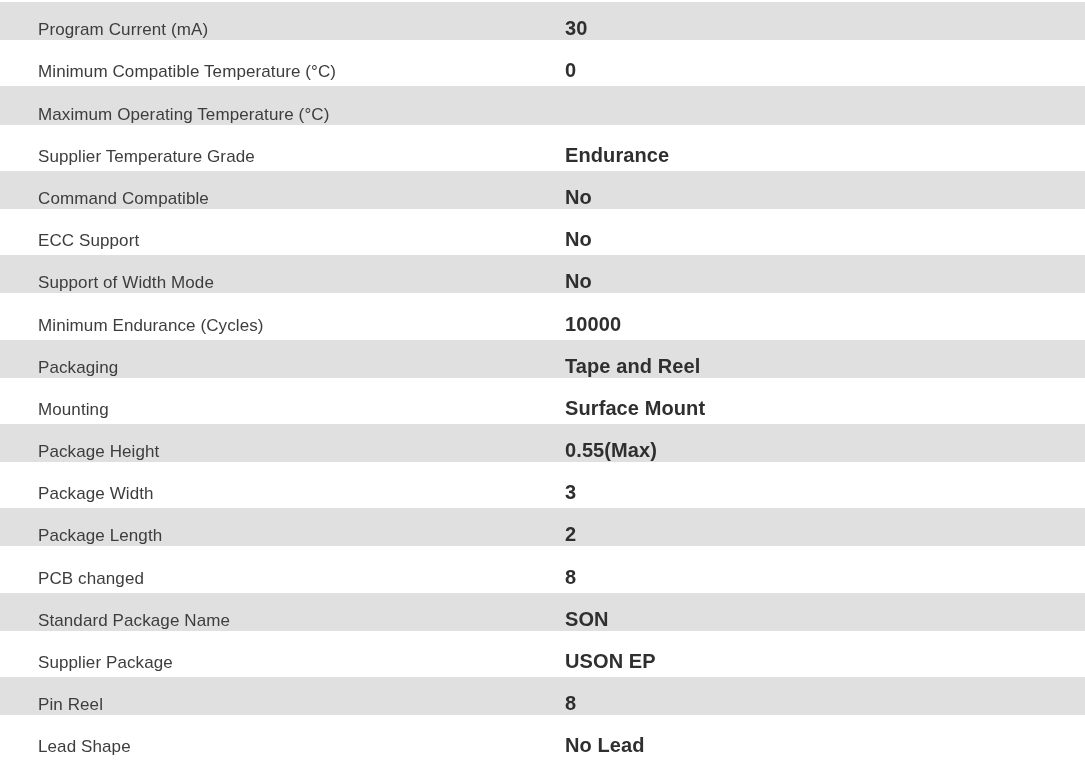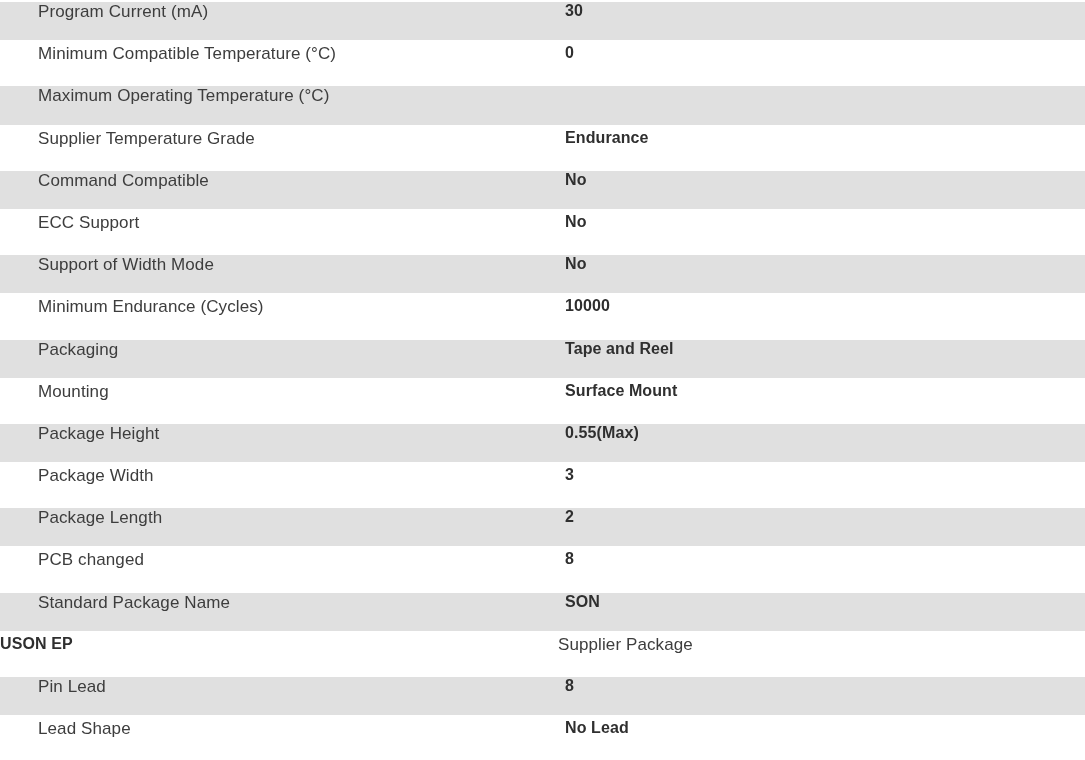--- a/index.html
+++ b/index.html
@@ -9,21 +9,21 @@
     font-family: "Liberation Sans", "DejaVu Sans", sans-serif;
   }
   .spec-table {
     width: 1085px;
     height: 760px;
     overflow: hidden;
     background: var(--row-bg, #ffffff);
   }
   .row {
     display: flex;
-    align-items: flex-start;
+    align-items: flex-end;
     height: 42.2px;
     box-sizing: border-box;
     border-top: 2px solid var(--row-bg, #ffffff);
     border-bottom: 2px solid var(--row-bg, #ffffff);
     background: var(--row-bg, #ffffff);
   }
   .row.alt {
     background: var(--row-alt-bg, #e0e0e0);
   }
   .cell {
@@ -35,21 +35,21 @@
     padding-left: 38px;
     box-sizing: border-box;
     flex: 0 0 auto;
     font-size: 17px;
     font-weight: 400;
     color: var(--label-color, #3d3d3d);
     letter-spacing: 0.1px;
   }
   .cell.value {
     flex: 1 1 auto;
-    font-size: 16px;
+    font-size: 20px;
     font-weight: 700;
     color: var(--value-color, #2f2f2f);
     letter-spacing: 0.1px;
   }
 </style>
 </head>
 <body>
 
 <div class="spec-table" id="spec-table">
   <div class="row alt">
@@ -120,26 +120,26 @@
     <div class="cell label">PCB changed</div>
     <div class="cell value">8</div>
   </div>
 
   <div class="row alt">
     <div class="cell label">Standard Package Name</div>
     <div class="cell value">SON</div>
   </div>
 
   <div class="row">
+    <div class="cell label">Supplier Package</div>
     <div class="cell value">USON EP</div>
-    <div class="cell label">Supplier Package</div>
   </div>
 
   <div class="row alt">
-    <div class="cell label">Pin Lead</div>
+    <div class="cell label">Pin Reel</div>
     <div class="cell value">8</div>
   </div>
 
   <div class="row">
     <div class="cell label">Lead Shape</div>
     <div class="cell value">No Lead</div>
   </div>
 </div>
 
 </body></html>

